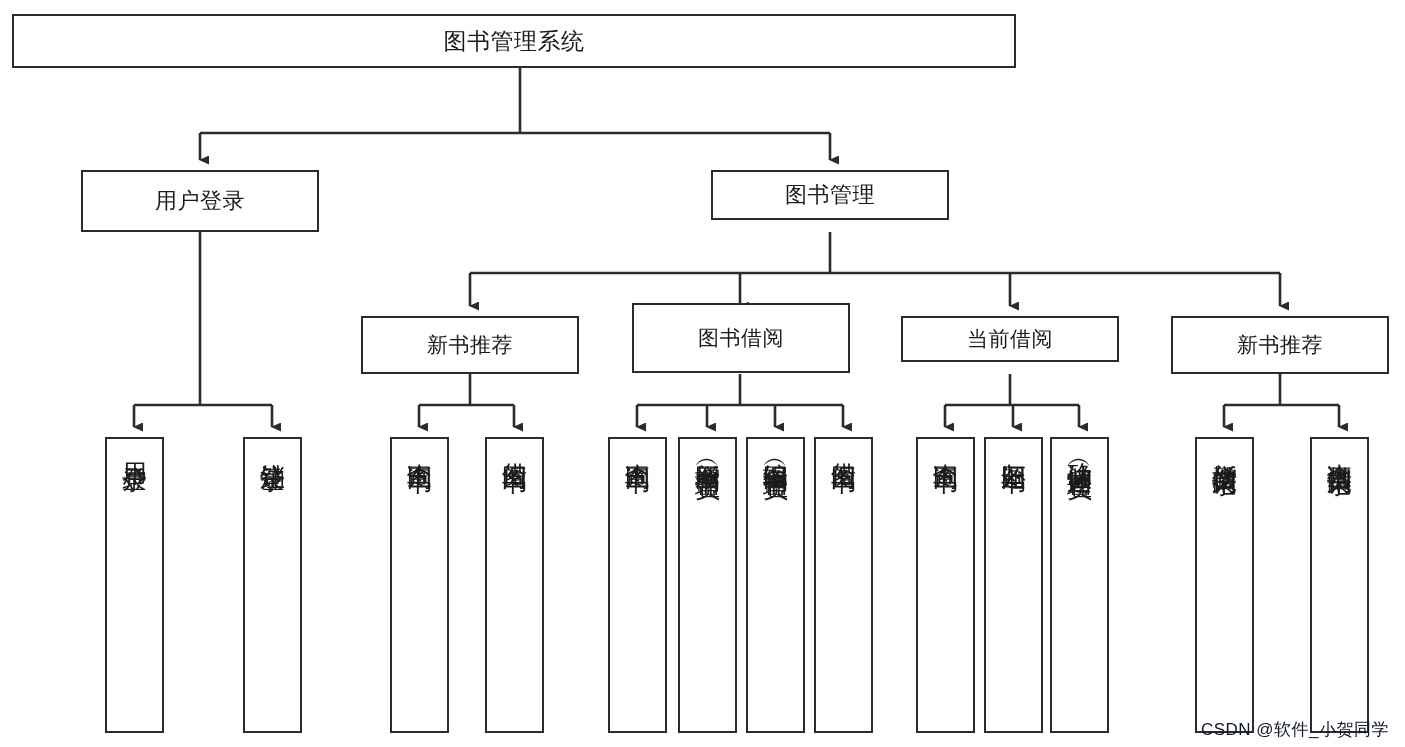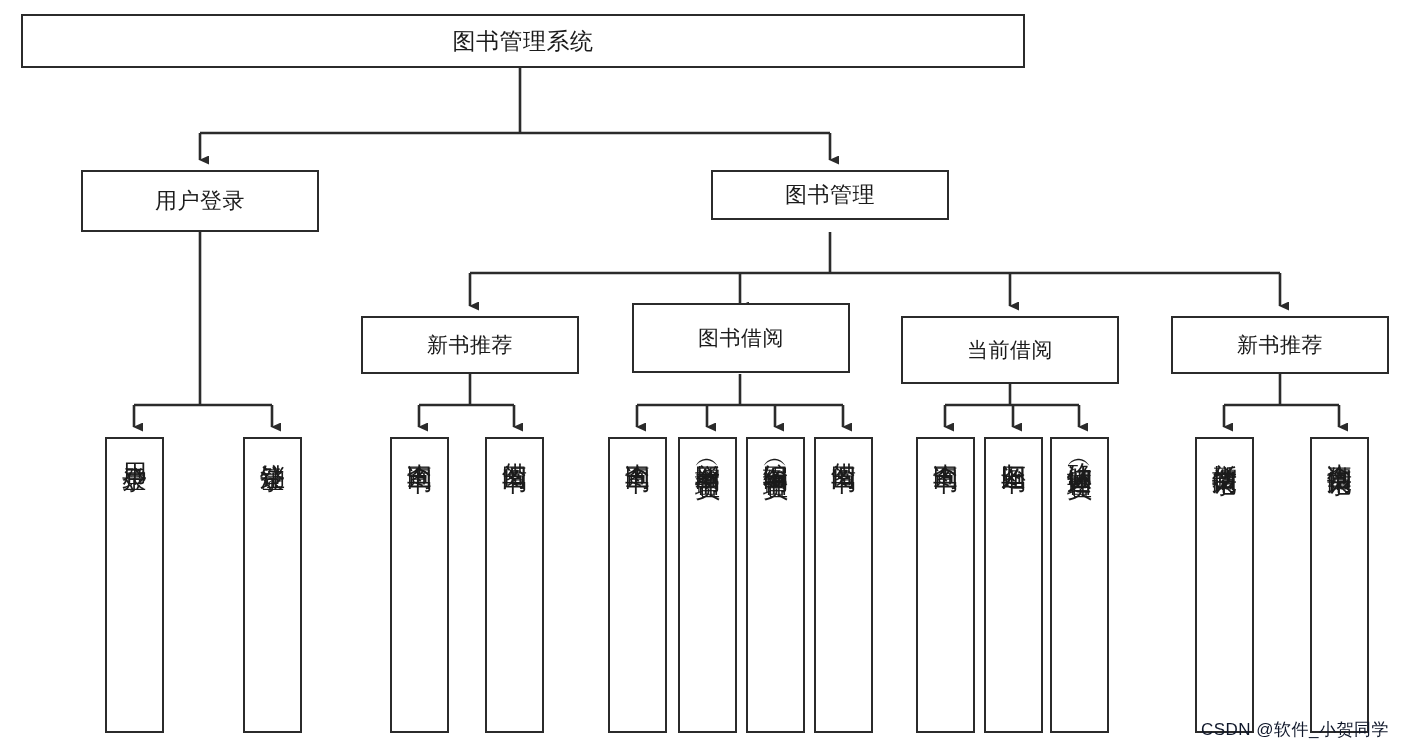--- a/index.html
+++ b/index.html
@@ -117,38 +117,38 @@
       <path d="M1013,405 L1013,427" marker-end="url(#arrow)"></path>
       <path d="M1079,405 L1079,427" marker-end="url(#arrow)"></path>
 
       <path d="M1280,374 L1280,405"></path>
       <path d="M1224,405 L1339,405"></path>
       <path d="M1224,405 L1224,427" marker-end="url(#arrow)"></path>
       <path d="M1339,405 L1339,427" marker-end="url(#arrow)"></path>
     </g>
   </svg>
 
-  <div class="node root" id="n-root" style="left: 21px; top: 14px; width: 1004px; height: 54px;">
+  <div class="node root" id="n-root" style="left: 12px; top: 14px; width: 1004px; height: 54px;">
     <span class="label">图书管理系统</span>
   </div>
 
   <div class="node l2" id="n-l2-0" style="left: 81px; top: 170px; width: 238px; height: 62px;">
     <span class="label">用户登录</span>
   </div>
   <div class="node l2" id="n-l2-1" style="left: 711px; top: 170px; width: 238px; height: 50px;">
     <span class="label">图书管理</span>
   </div>
 
   <div class="node l3" id="n-l3-0" style="left: 361px; top: 316px; width: 218px; height: 58px; font-family: Liberation Serif, serif;">
     <span class="label">新书推荐</span>
   </div>
   <div class="node l3" id="n-l3-1" style="left: 632px; top: 303px; width: 218px; height: 70px;">
     <span class="label">图书借阅</span>
   </div>
-  <div class="node l3" id="n-l3-2" style="left: 901px; top: 316px; width: 218px; height: 68px;">
+  <div class="node l3" id="n-l3-2" style="left: 901px; top: 316px; width: 218px; height: 46px;">
     <span class="label">当前借阅</span>
   </div>
   <div class="node l3" id="n-l3-3" style="left: 1171px; top: 316px; width: 218px; height: 58px;">
     <span class="label">新书推荐</span>
   </div>
 
   <div class="node leaf" id="n-leaf-0" style="left: 105px; top: 437px; width: 59px; height: 296px;">
     <span class="label">用户登录</span>
   </div>
   <div class="node leaf" id="n-leaf-1" style="left: 243px; top: 437px; width: 59px; height: 296px;">

